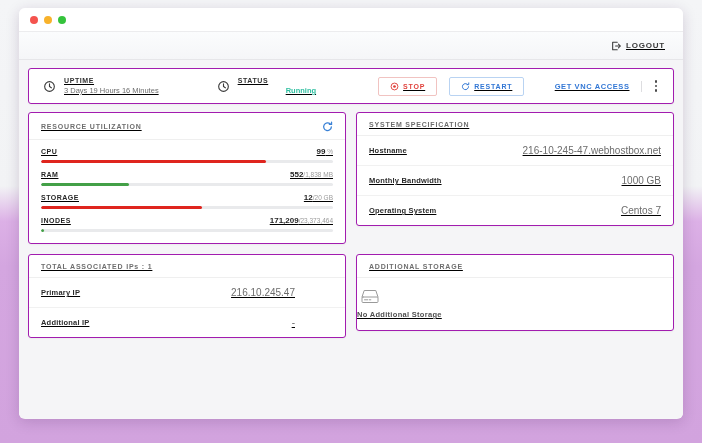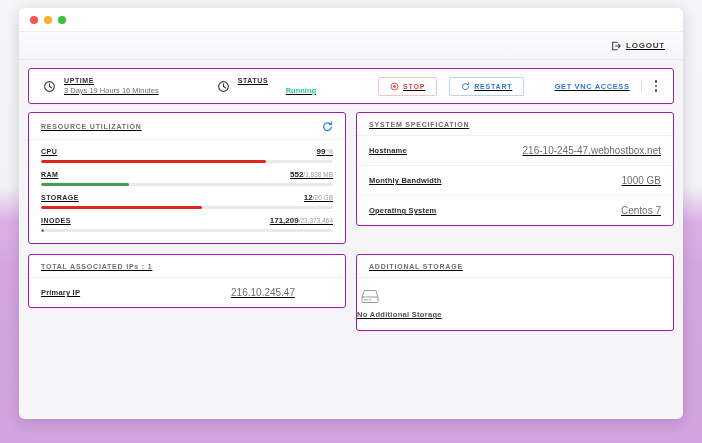--- a/index.html
+++ b/index.html
@@ -217,20 +217,24 @@
       </div>
 
       <div class="card ip-card">
         <div class="card-header">
           <div class="card-title">TOTAL ASSOCIATED IPs : 1</div>
         </div>
         <div class="kv-row">
           <span class="kv-label">Primary IP</span>
           <span class="kv-value">216.10.245.47</span>
         </div>
+        <div class="kv-row">
+          <span class="kv-label">Additional IP</span>
+          <span class="kv-value">-</span>
+        </div>
       </div>
 
       <div class="card">
         <div class="card-header">
           <div class="card-title">ADDITIONAL STORAGE</div>
         </div>
         <div class="storage-body">
           <svg width="26" height="19" viewBox="0 0 26 19" fill="none" stroke="#9a9a9a" stroke-width="1" stroke-linecap="round" stroke-linejoin="round">
             <path d="M5 10 L7.2 3.5 h11.6 L21 10"></path>
             <rect x="5" y="10" width="16" height="5.5" rx="1"></rect>

